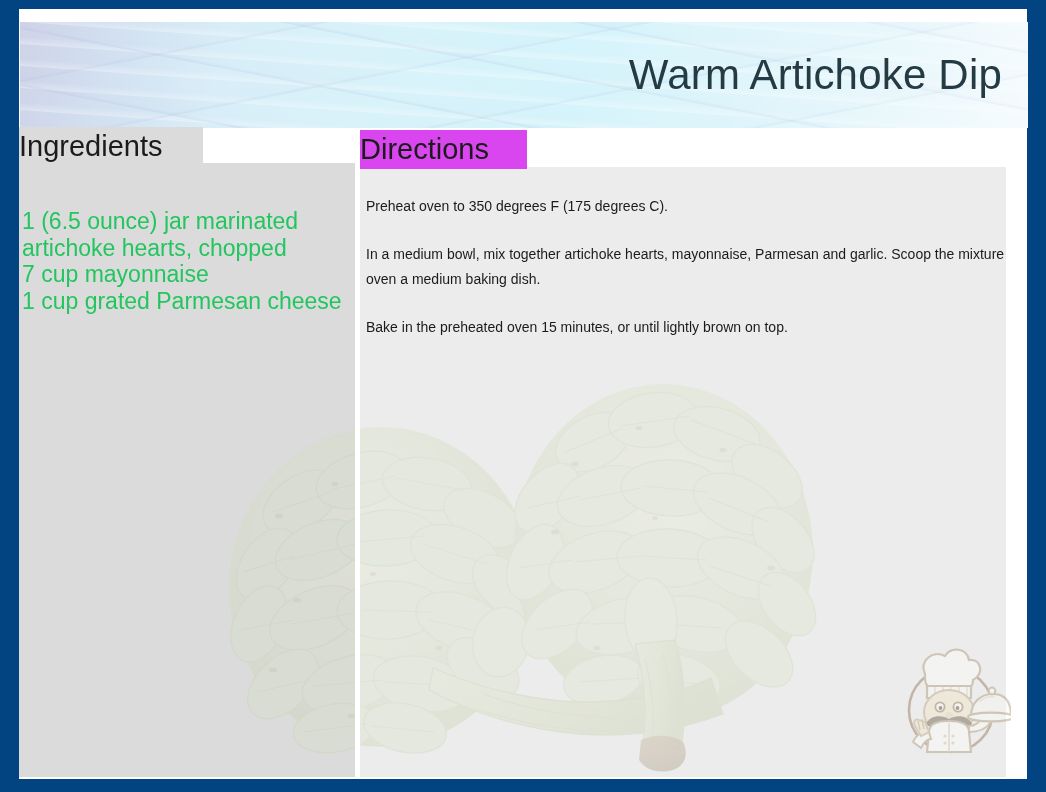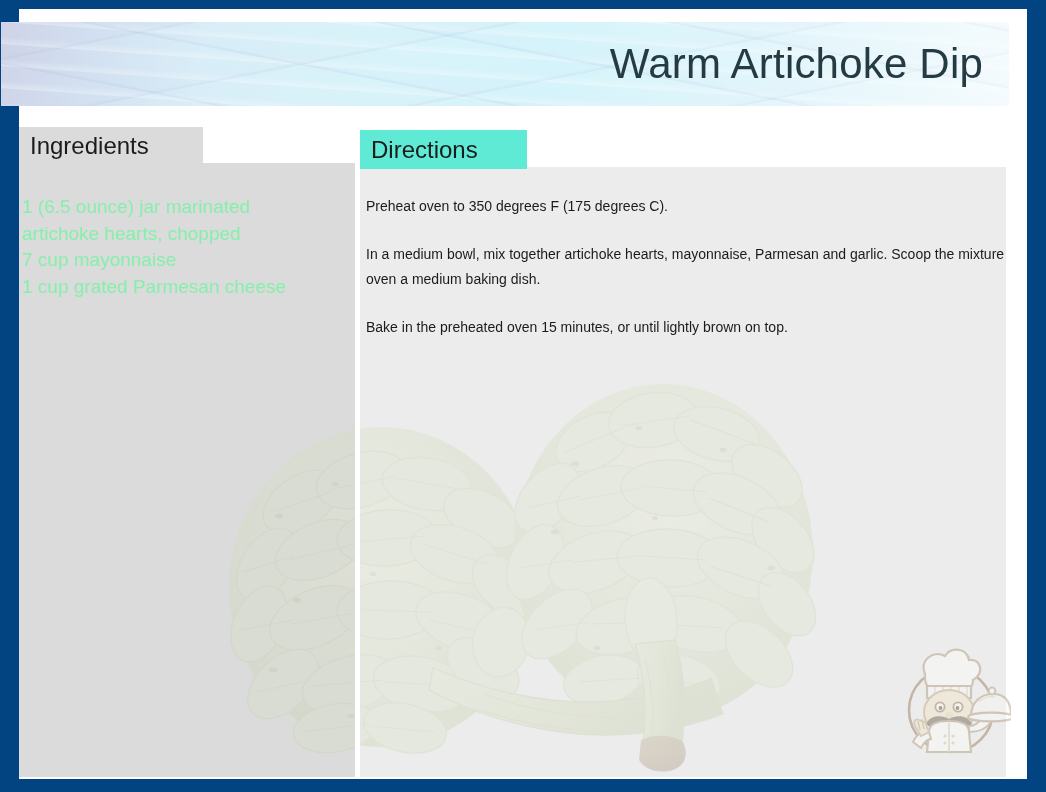--- a/index.html
+++ b/index.html
@@ -24,24 +24,24 @@
     left: 19px;
     top: 9px;
     width: 1008px;
     height: 770px;
     background: #ffffff;
   }
 
   
   #banner {
     position: absolute;
-    left: 1px;
+    left: 20px;
     top: 22px;
     width: 1008px;
-    height: 84px;
+    height: 106px;
     background:
       linear-gradient(100deg,
         #cfd3e8 0%,
         #d2dff0 8%,
         #d9eef8 20%,
         #d9f3fa 36%,
         #d6f4fb 55%,
         #dbf4fb 72%,
         #e4f6fb 88%,
         #f0fafd 100%);
@@ -118,39 +118,38 @@
     top: 127px;
     width: 184px;
     height: 38px;
     background: #dbdbdb;
   }
   #directions-tab {
     left: 360px;
     top: 130px;
     width: 167px;
     height: 39px;
-    background: #5eead4;
+    background: #d946ef;
   }
   .panel-tab h2 {
-    font-size: 24px;
+    font-size: 29px;
     font-weight: normal;
     color: #1b1b1b;
-    padding-left: 11px;
     white-space: nowrap;
   }
 
   
   #ingredients-list {
     position: absolute;
     left: 22px;
-    top: 194px;
+    top: 208px;
     width: 320px;
-    font-size: 19px;
+    font-size: 23px;
     line-height: 26.5px;
-    color: #86efac;
+    color: #22c55e;
     z-index: 5;
   }
   #ingredients-list .ing-line { white-space: pre-wrap; }
 
   #directions-body {
     position: absolute;
     left: 366px;
     top: 194px;
     width: 648px;
     font-size: 14px;

